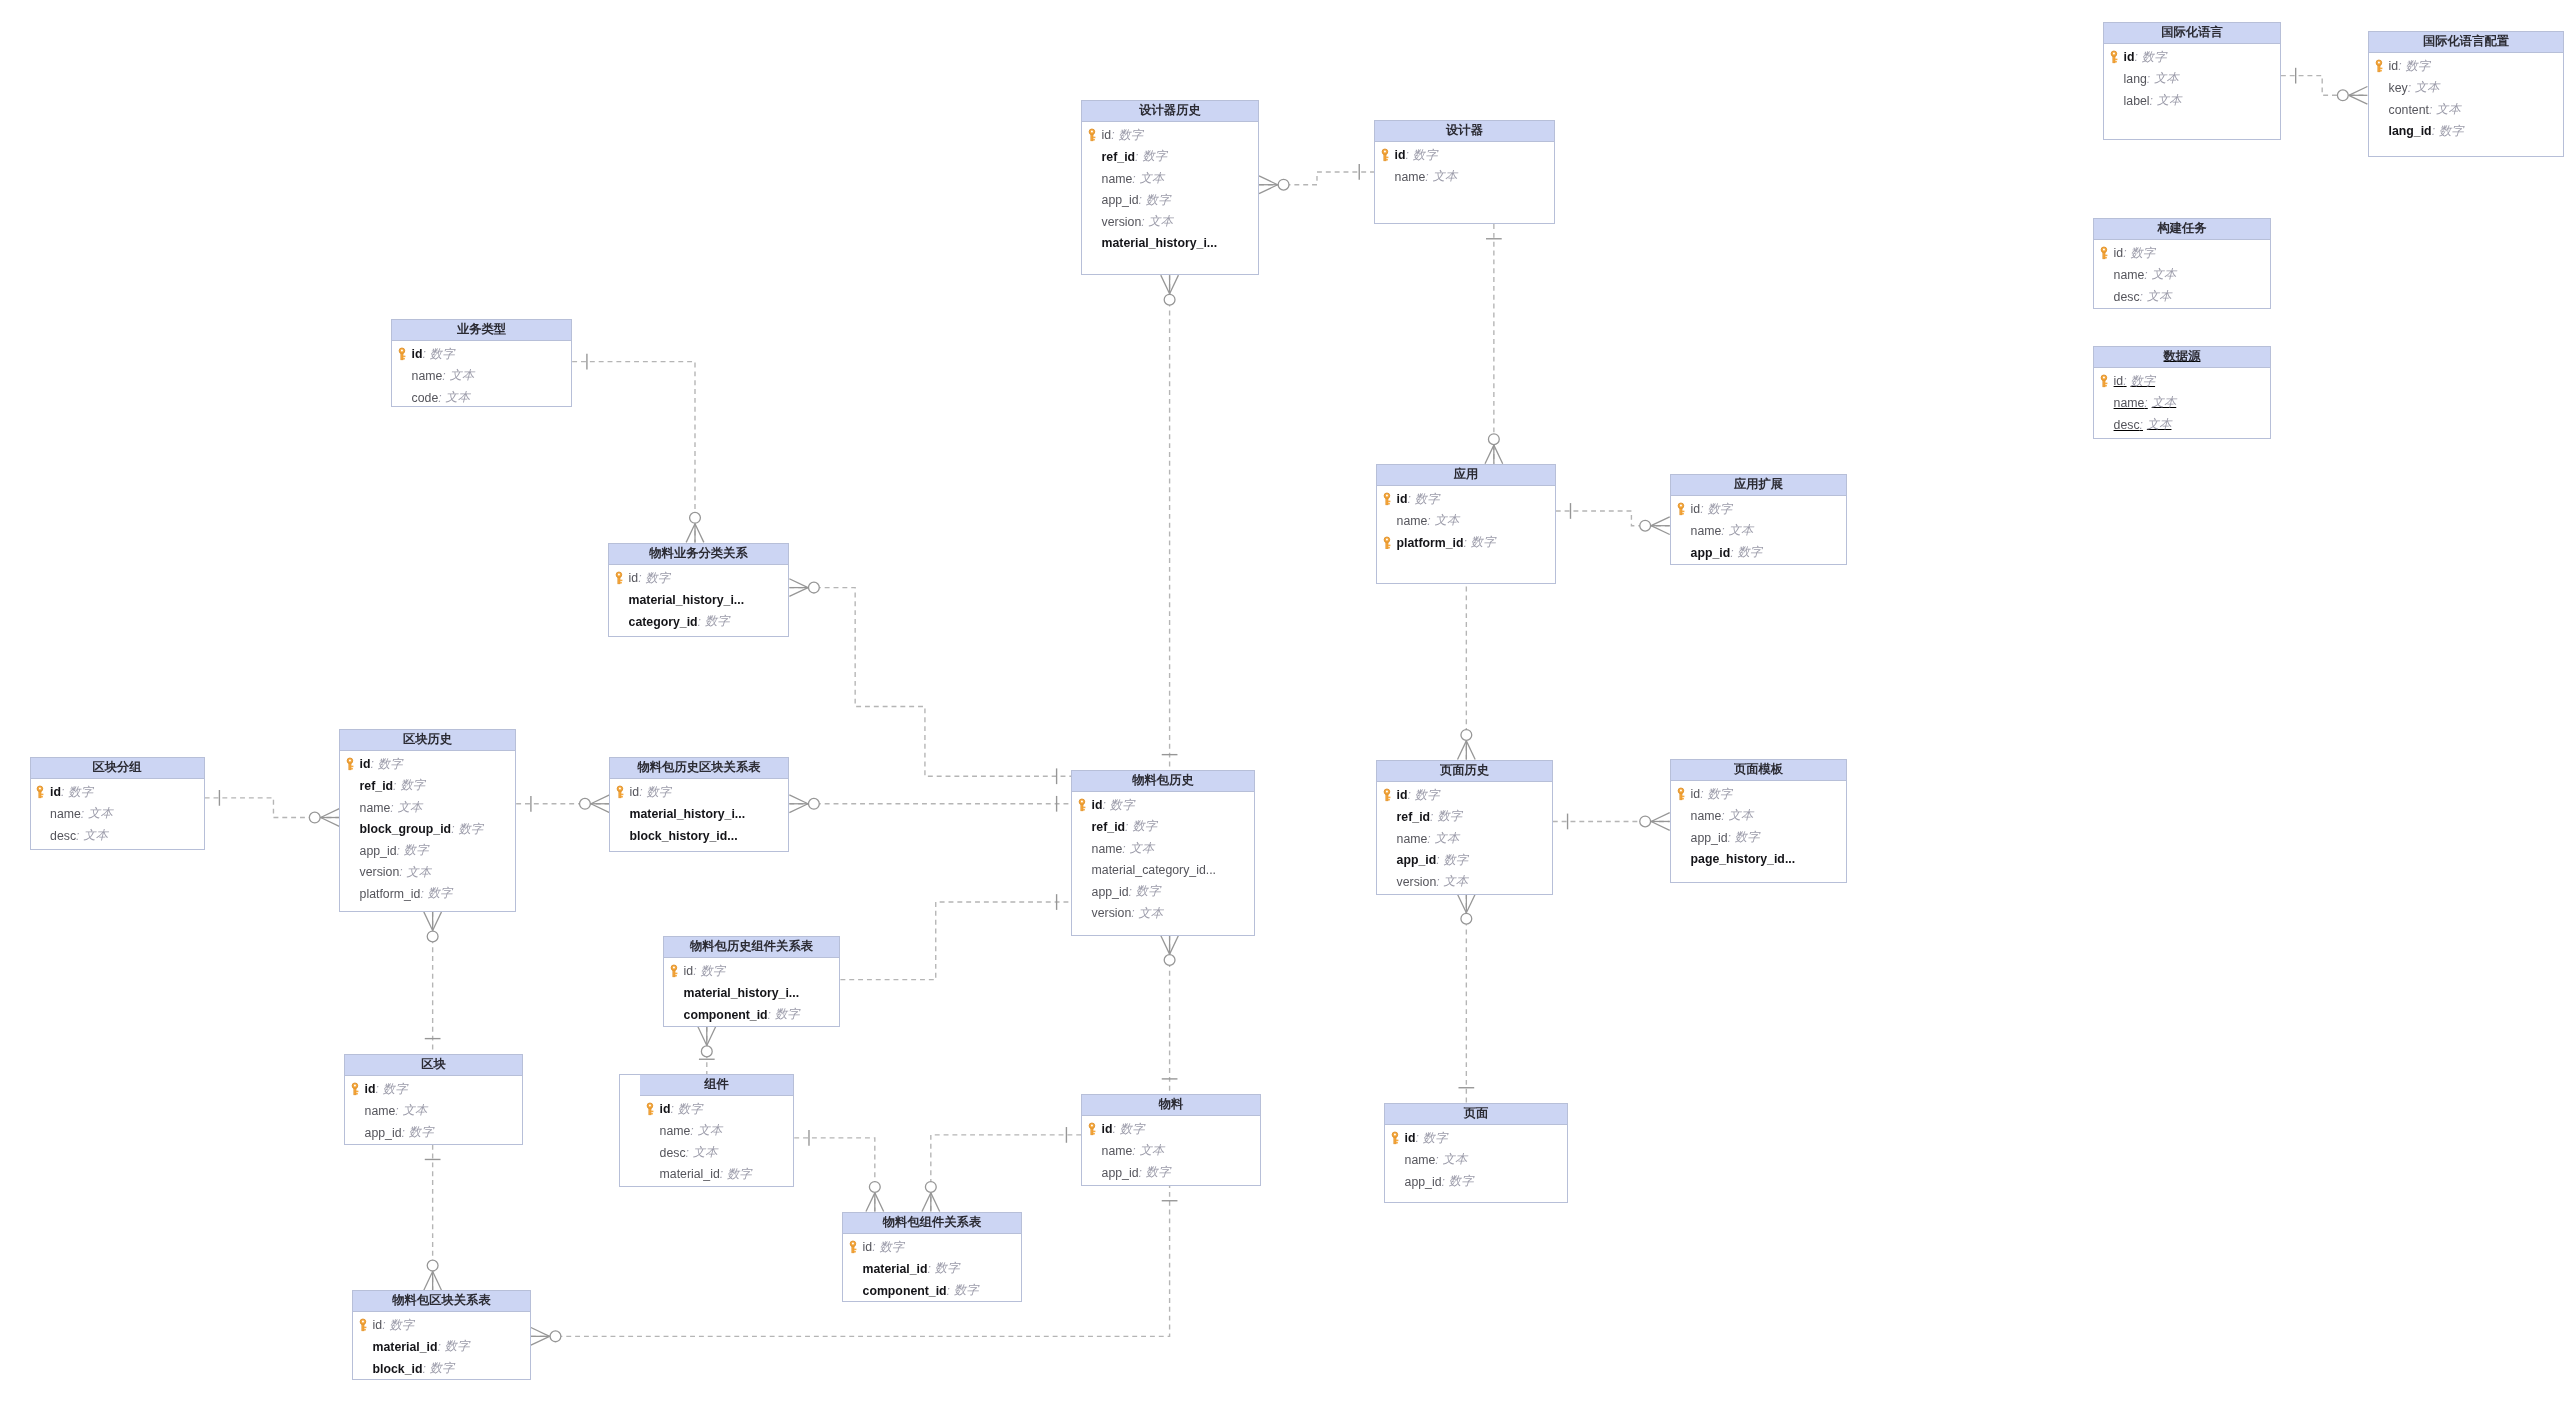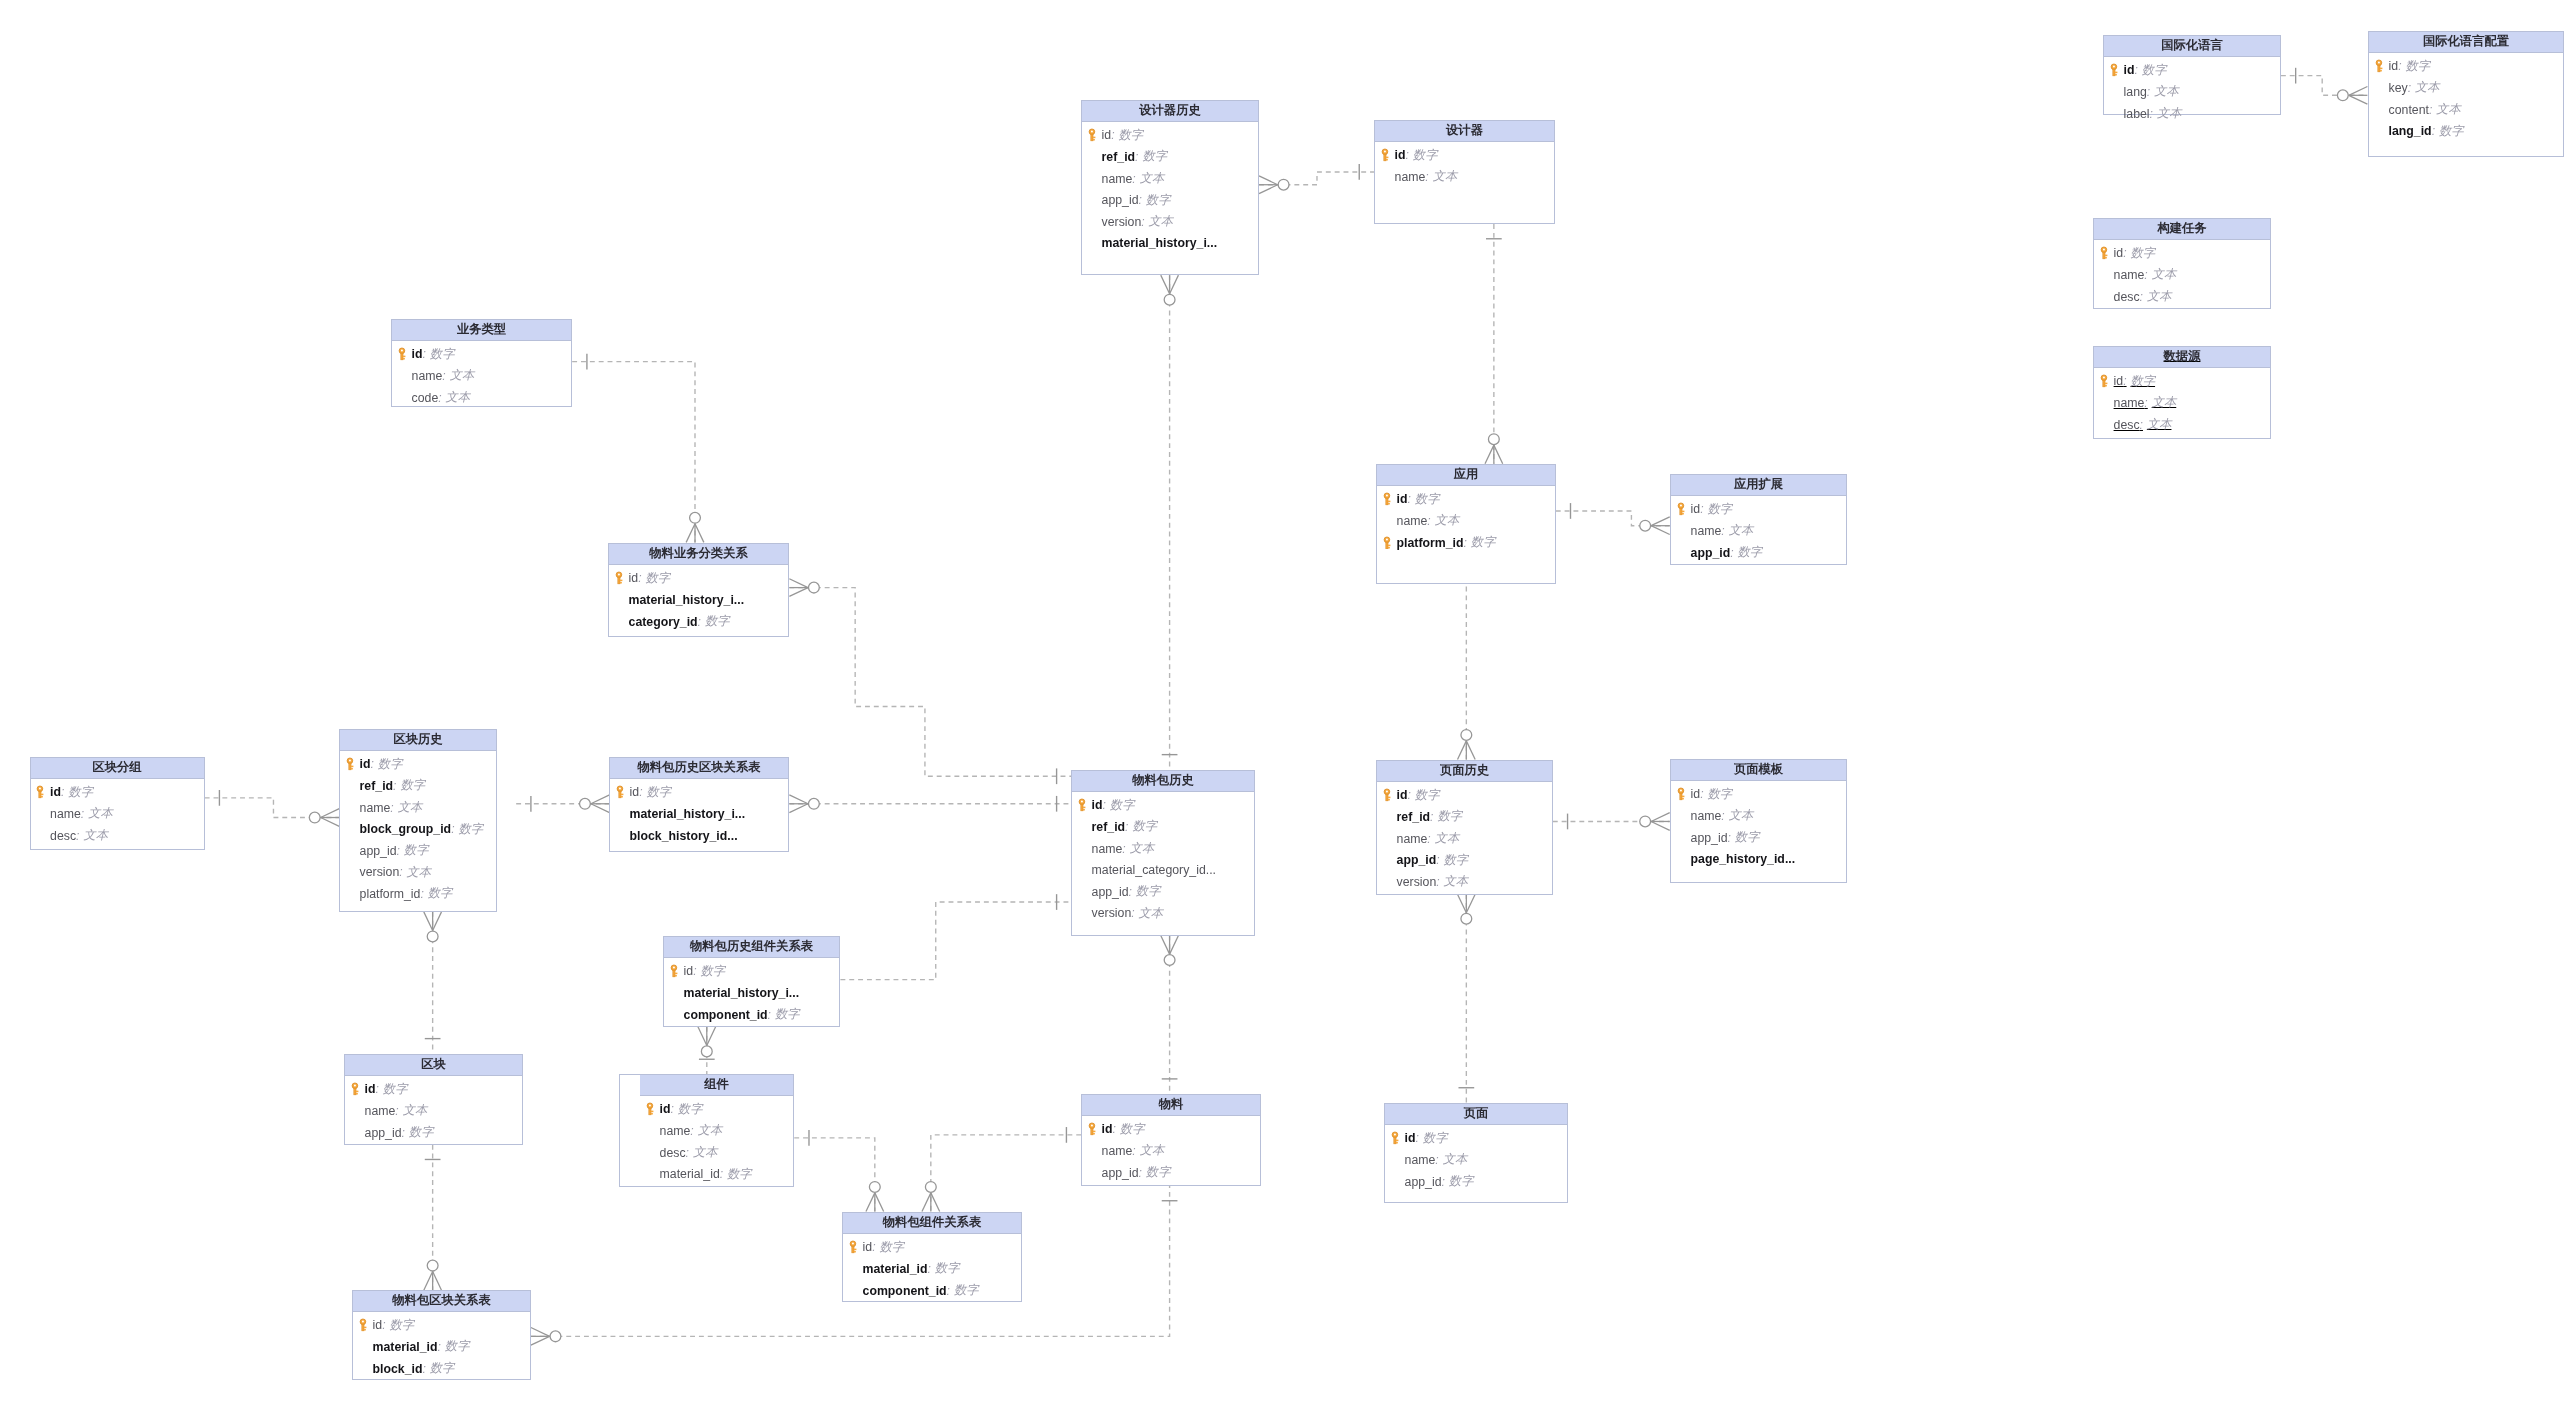--- a/index.html
+++ b/index.html
@@ -350,21 +350,21 @@
           <span class="ftype">文本</span>
         </div>
         <div class="frow">
           <span class="kslot"></span>
           <span class="fname">desc</span>
           <span class="fmeta">:</span>
           <span class="ftype">文本</span>
         </div>
       </div>
     </div>
-    <div class="tbl" style="left: 339px; top: 729px; width: 158px; height: 183px;">
+    <div class="tbl" style="left: 339px; top: 729px; width: 177px; height: 183px;">
       <div class="tbl-h">区块历史</div>
       <div class="tbl-b">
         <div class="frow">
           <span class="kslot">
             <svg width="12.8" height="13.8" viewBox="0 0 14 15" style="position:absolute;left:0;top:0">
               <circle cx="5.4" cy="4.1" r="3.1" fill="#f6a83c" stroke="#d8881e" stroke-width="0.8"></circle>
               <circle cx="5.4" cy="3.7" r="1.1" fill="#fff"></circle>
               <rect x="4.2" y="6.6" width="2.4" height="7.4" fill="#f6a83c" stroke="#d8881e" stroke-width="0.6"></rect>
               <rect x="6.6" y="9.4" width="2.6" height="1.7" fill="#f6a83c"></rect>
               <rect x="6.6" y="12.0" width="2.0" height="1.6" fill="#f6a83c"></rect>
@@ -848,21 +848,21 @@
           <span class="ftype">数字</span>
         </div>
         <div class="frow">
           <span class="kslot"></span>
           <span class="fname b">block_id</span>
           <span class="fmeta">:</span>
           <span class="ftype">数字</span>
         </div>
       </div>
     </div>
-    <div class="tbl" style="left: 2103px; top: 35px; width: 178px; height: 80px;">
+    <div class="tbl" style="left: 2103px; top: 22px; width: 178px; height: 118px;">
       <div class="tbl-h">国际化语言</div>
       <div class="tbl-b">
         <div class="frow">
           <span class="kslot">
             <svg width="12.8" height="13.8" viewBox="0 0 14 15" style="position:absolute;left:0;top:0">
               <circle cx="5.4" cy="4.1" r="3.1" fill="#f6a83c" stroke="#d8881e" stroke-width="0.8"></circle>
               <circle cx="5.4" cy="3.7" r="1.1" fill="#fff"></circle>
               <rect x="4.2" y="6.6" width="2.4" height="7.4" fill="#f6a83c" stroke="#d8881e" stroke-width="0.6"></rect>
               <rect x="6.6" y="9.4" width="2.6" height="1.7" fill="#f6a83c"></rect>
               <rect x="6.6" y="12.0" width="2.0" height="1.6" fill="#f6a83c"></rect>

